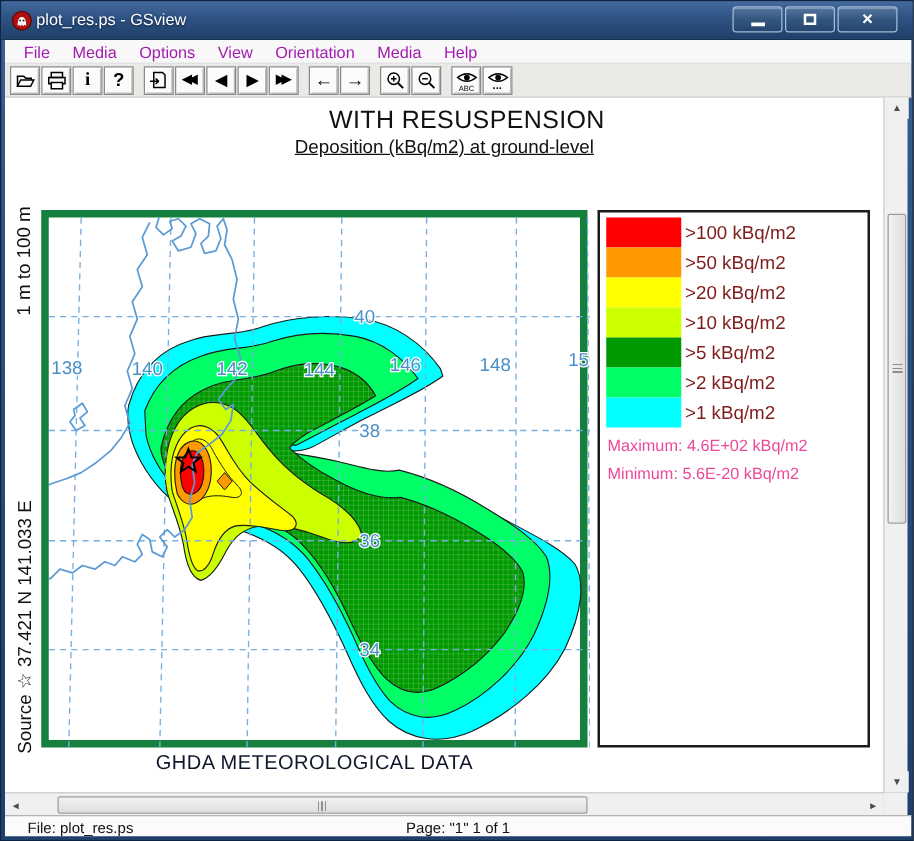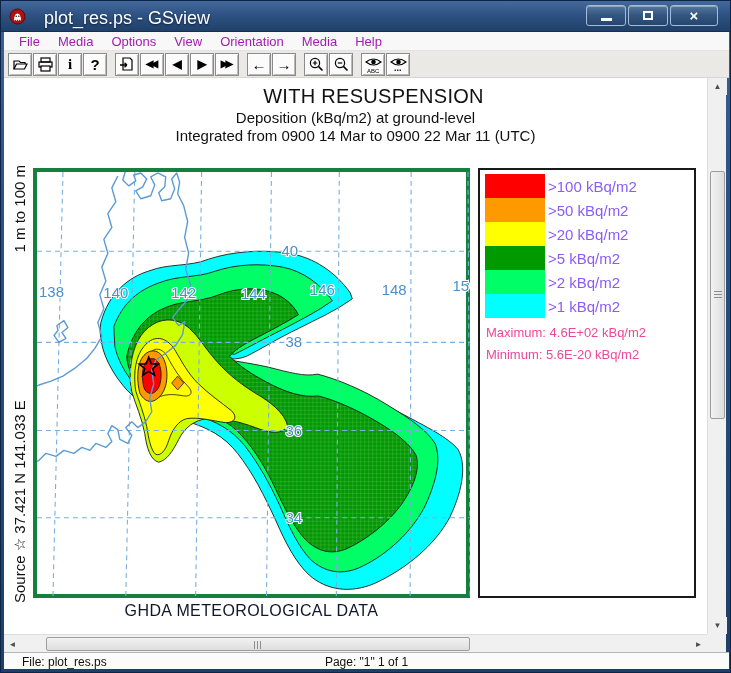--- a/index.html
+++ b/index.html
@@ -9,21 +9,21 @@
     position:relative; width:731px; height:673px; overflow:hidden;
     background:linear-gradient(180deg,#3b6397 0%,#2b5284 30%,#1d3f69 100%);
     border:1px solid #0c2446;
   }
   
   .titlebar{ position:absolute; left:0; top:0; width:731px; height:31px; }
   .titlebar-inner{ position:absolute; left:0; top:0; right:0; height:31px;
     background:linear-gradient(180deg,#44699c 0%,#2e5283 45%,#1f4069 100%);
     border-bottom:1px solid #16304f;}
   .app-icon{ position:absolute; left:8px; top:7px; width:17px; height:17px; }
-  .title-text{ position:absolute; left:43px; top:7px; color:#ffffff; font-size:18px; text-shadow:0 1px 2px #0a1e38; }
+  .title-text{ position:absolute; left:28px; top:7px; color:#ffffff; font-size:13px; text-shadow:0 1px 2px #0a1e38; }
   .winbtns{ position:absolute; right:14px; top:4px; display:flex; gap:2px; }
   .winbtn{ width:40px; height:21px; border:1px solid #a7bcd6; border-radius:3px;
     background:linear-gradient(180deg,#56779f 0%,#33567f 50%,#24456e 100%);
     color:#fff; display:flex; align-items:center; justify-content:center;
     box-shadow:inset 0 1px 0 rgba(255,255,255,.35); cursor:default; }
   .winbtn.close{ width:48px; }
   .glyph-min{ width:11px; height:3px; background:#fff; margin-top:8px; }
   .glyph-max{ width:10px; height:9px; border:2px solid #fff; background:transparent; }
   .glyph-close{ font-size:15px; font-weight:bold; line-height:1; }
   
@@ -38,26 +38,26 @@
     display:flex; align-items:center; justify-content:center; cursor:default; }
   .tsep{ width:7px; height:23px; }
   .tbtn .tg{ font-size:12px; font-weight:bold; color:#000; line-height:1; }
   .tg.small{ font-size:10px; letter-spacing:-3px; padding-right:3px; }
   .tg.arrow{ font-size:15px; }
   .tg.info{ font-family:"Liberation Serif", serif; font-size:15px; }
   
   .content{ position:absolute; left:3px; top:77px; width:703px; height:556px; background:#ffffff; overflow:hidden; }
   .plot-titles{ position:absolute; left:0; top:7px; width:703px; text-align:center; color:#111; }
   .pt-main{ font-size:20px; letter-spacing:.3px;margin-left:36px; }
-  .pt-sub{ font-size:15px; margin-top:1px; }
-  .map-frame{ position:absolute; left:29px; top:90px; width:437px; height:430px; border:4px solid #15803d; background:#fff; }
+  .pt-sub{ font-size:15px; margin-top:1px;text-decoration:underline; }
+  .map-frame{ position:absolute; left:29px; top:90px; width:437px; height:430px; border:6px solid #15803d; background:#fff; }
   .legend-frame{ position:absolute; left:474px; top:90px; width:218px; height:430px; border:2px solid #1a1a1a; background:#fff; }
   .legend-row{ display:flex; align-items:center; height:24px; }
   .legend-swatch{ width:60px; height:24px; margin-left:5px; }
-  .legend-label{ font-size:15px; color:#8b5cf6; margin-left:3px; }
+  .legend-label{ font-size:15px; color:#7f1d1d; margin-left:3px; }
   .legend-maxmin{ font-size:13px; color:#ec4899; margin:7px 0 0 6px; }
   .left-axis-label{ position:absolute; left:-202px; top:296px; width:438px; height:20px;
     transform:rotate(-90deg); display:flex; justify-content:space-between;
     font-size:15px; color:#111; }
   .bottom-label{ position:absolute; left:29px; top:524px; width:437px; text-align:center; font-size:16px; color:#0f172a; letter-spacing:.4px; }
   
   .vscroll{ position:absolute; left:706px; top:77px; width:19px; height:556px; background:#f0f0f0; border-left:1px solid #dcdcdc; }
   .hscroll{ position:absolute; left:3px; top:633px; width:703px; height:18px; background:#f0f0f0; border-top:1px solid #dcdcdc; display:flex; }
   .scroll-corner{ position:absolute; left:706px; top:633px; width:19px; height:18px; background:#f0f0f0; }
   .sarrow{ display:flex; align-items:center; justify-content:center; color:#4d4d4d; font-size:8px; background:#f0f0f0; cursor:default; }
@@ -189,21 +189,20 @@
         <text x="5" y="16" font-size="9" font-weight="bold" font-family="Liberation Sans, sans-serif">...</text>
       </svg>
     </div>
   </div>
 
   <div class="content">
 
     <div class="plot-titles">
       <div class="pt-main">WITH RESUSPENSION</div>
       <div class="pt-sub">Deposition  (kBq/m2) at ground-level</div>
-      <div class="pt-sub">Integrated from 0900 14 Mar to 0900 22 Mar 11 (UTC)</div>
     </div>
 
     <div class="left-axis-label">
       <span>Source ☆ 37.421  N 141.033 E</span>
       <span>1 m to  100 m</span>
     </div>
 
     <div class="map-frame">
       <svg width="433" height="426" viewBox="0 0 434 430" preserveAspectRatio="none">
         <defs>
@@ -269,20 +268,24 @@
       </div>
       <div class="legend-row">
         <div class="legend-swatch" style="background-color: rgb(255, 153, 0);"></div>
         <span class="legend-label">&gt;50 kBq/m2</span>
       </div>
       <div class="legend-row">
         <div class="legend-swatch" style="background-color: rgb(255, 255, 0);"></div>
         <span class="legend-label">&gt;20 kBq/m2</span>
       </div>
       <div class="legend-row">
+        <div class="legend-swatch" style="background-color: rgb(204, 255, 0);"></div>
+        <span class="legend-label">&gt;10 kBq/m2</span>
+      </div>
+      <div class="legend-row">
         <div class="legend-swatch" style="background-color: rgb(0, 153, 0);"></div>
         <span class="legend-label">&gt;5 kBq/m2</span>
       </div>
       <div class="legend-row">
         <div class="legend-swatch" style="background-color: rgb(0, 255, 102);"></div>
         <span class="legend-label">&gt;2 kBq/m2</span>
       </div>
       <div class="legend-row">
         <div class="legend-swatch" style="background-color: rgb(0, 255, 255);"></div>
         <span class="legend-label">&gt;1 kBq/m2</span>

